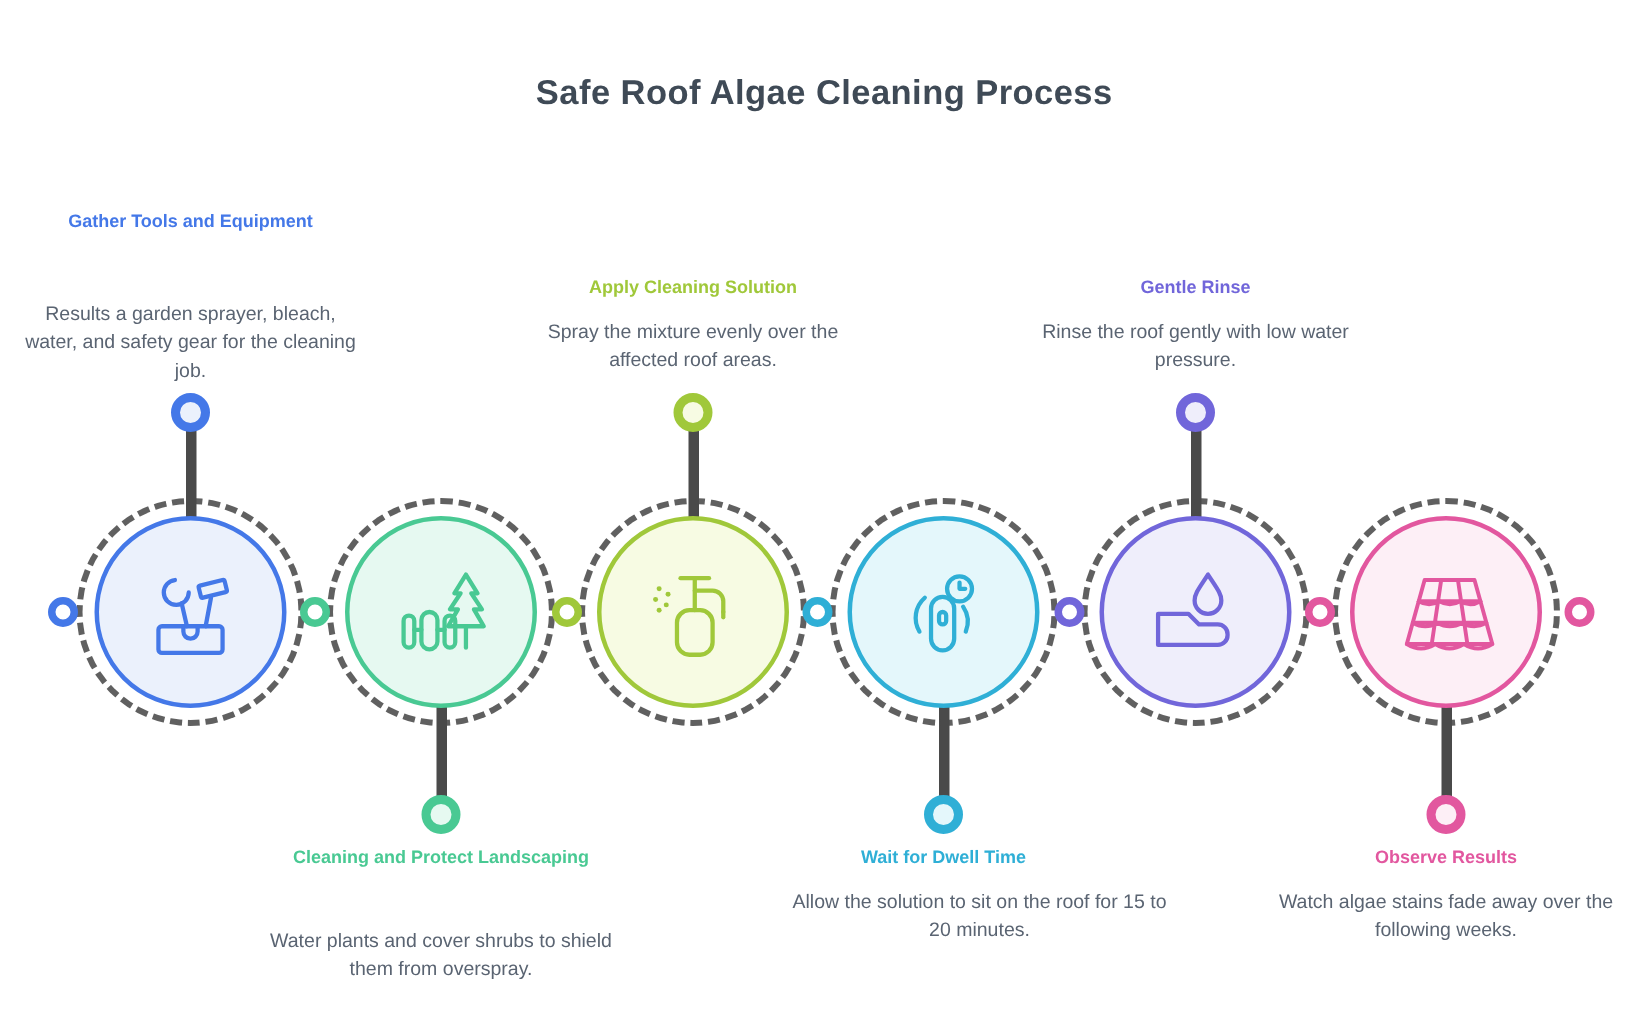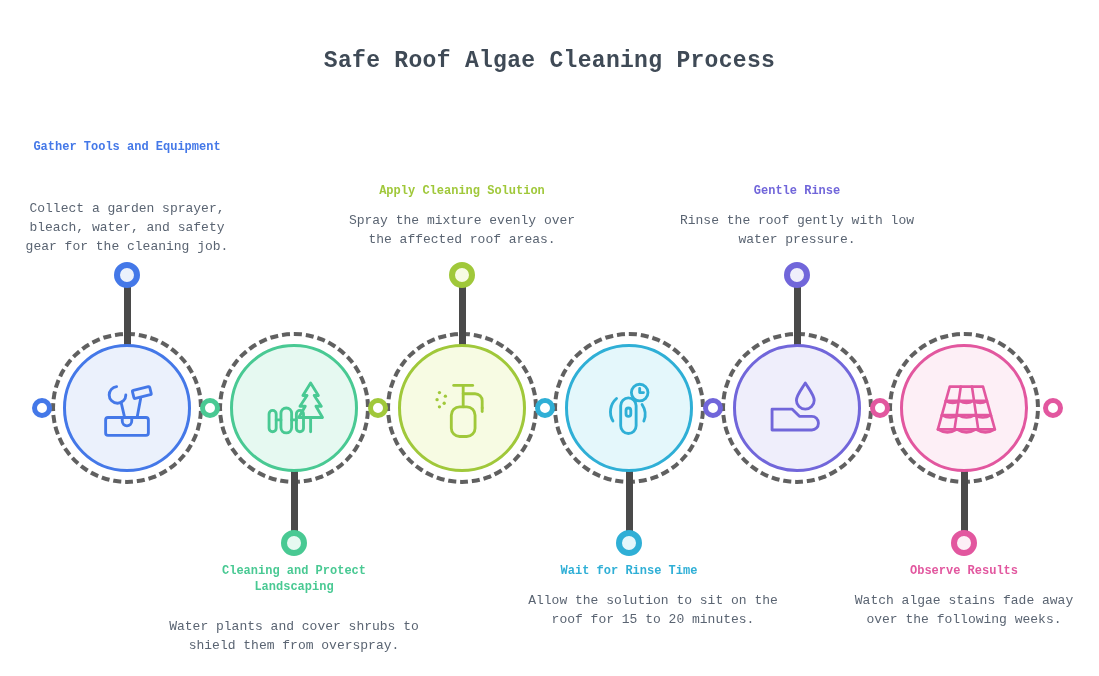--- a/index.html
+++ b/index.html
@@ -1,18 +1,18 @@
 <!DOCTYPE html>
 <html><head>
 <meta charset="utf-8">
 <style>
   html,body{margin:0;padding:0;background:#ffffff;}
   .canvas{
     position:relative;width:1099px;height:676px;background:#ffffff;overflow:hidden;
-    font-family:Liberation Mono, monospace;
+    font-family:Liberation Sans, sans-serif;
   }
   .title{
     position:absolute;left:0;top:48px;width:1099px;text-align:center;
     font-size:23px;font-weight:bold;color:#3f4a56;letter-spacing:.3px;
   }
   
   .s1{--accent:#4478e8;--fill:#ebf1fc;}
   .s2{--accent:#49c993;--fill:#e6f9f1;}
   .s3{--accent:#a0c83a;--fill:#f7fbe3;}
   .s4{--accent:#2fafd6;--fill:#e4f7fb;}
@@ -52,21 +52,21 @@
           <path d="M28 40 v3 a4 4 0 0 0 8 0 v-3"></path>
           <circle cx="24" cy="21" r="7" stroke-dasharray="32 12"></circle>
           <line x1="27" y1="27" x2="30" y2="40"></line>
           <rect x="37" y="15.5" width="15" height="7" rx="1" transform="rotate(-14 44.5 19)"></rect>
           <line x1="43.5" y1="24" x2="40.5" y2="40"></line>
         </svg>
       </span>
     </div>
     <div class="dot" style="left:114px;top:262px;"></div>
     <div class="step-label" style="left:17px;top:140px;width:220px;">Gather Tools and Equipment</div>
-    <div class="step-desc" style="left:12px;top:200px;width:230px;">Collect a garden sprayer, bleach, water, and safety gear for the cleaning job.</div>
+    <div class="step-desc" style="left:12px;top:200px;width:230px;">Results a garden sprayer, bleach, water, and safety gear for the cleaning job.</div>
     <div class="node" style="left:32px;top:398px;"></div>
   </div>
 
   <div class="s2">
     <div class="vline" style="left:291px;top:462px;height:74px;"></div>
     <div class="ring" style="left:218px;top:332px;"></div>
     <div class="circle" style="left:230px;top:344px;">
       <span>
         <svg width="76" height="76" viewBox="0 0 64 64" fill="none" stroke="currentColor" stroke-width="2.4" stroke-linecap="round" stroke-linejoin="round">
           <path d="M46 11 L52.5 21.5 H49 L55 30.5 H50.5 L56 40 H36 L41.5 30.5 H37 L43 21.5 H39.5 Z"></path>
@@ -121,21 +121,21 @@
           <circle cx="41" cy="19" r="7"></circle>
           <path d="M41 15.5 v3.5 h3.2"></path>
           <path d="M25 47 V30 a6.5 6.5 0 0 1 13 0 v17 a6.5 6.5 0 0 1 -13 0 Z"></path>
           <rect x="29.5" y="32" width="4" height="7" rx="2"></rect>
           <path d="M18.5 43 a15 15 0 0 1 3 -19"></path>
           <path d="M44.5 43 a15 15 0 0 0 -1.5 -14"></path>
         </svg>
       </span>
     </div>
     <div class="dot" style="left:616px;top:530px;"></div>
-    <div class="step-label" style="left:514px;top:564px;width:230px;">Wait for Rinse Time</div>
+    <div class="step-label" style="left:514px;top:564px;width:230px;">Wait for Dwell Time</div>
     <div class="step-desc" style="left:528px;top:592px;width:250px;">Allow the solution to sit on the roof for 15 to 20 minutes.</div>
     <div class="node" style="left:535px;top:398px;"></div>
   </div>
 
   <div class="s5">
     <div class="vline" style="left:794px;top:278px;height:70px;"></div>
     <div class="ring" style="left:721px;top:332px;"></div>
     <div class="circle" style="left:733px;top:344px;">
       <span>
         <svg width="76" height="76" viewBox="0 0 64 64" fill="none" stroke="currentColor" stroke-width="2.4" stroke-linecap="round" stroke-linejoin="round">

